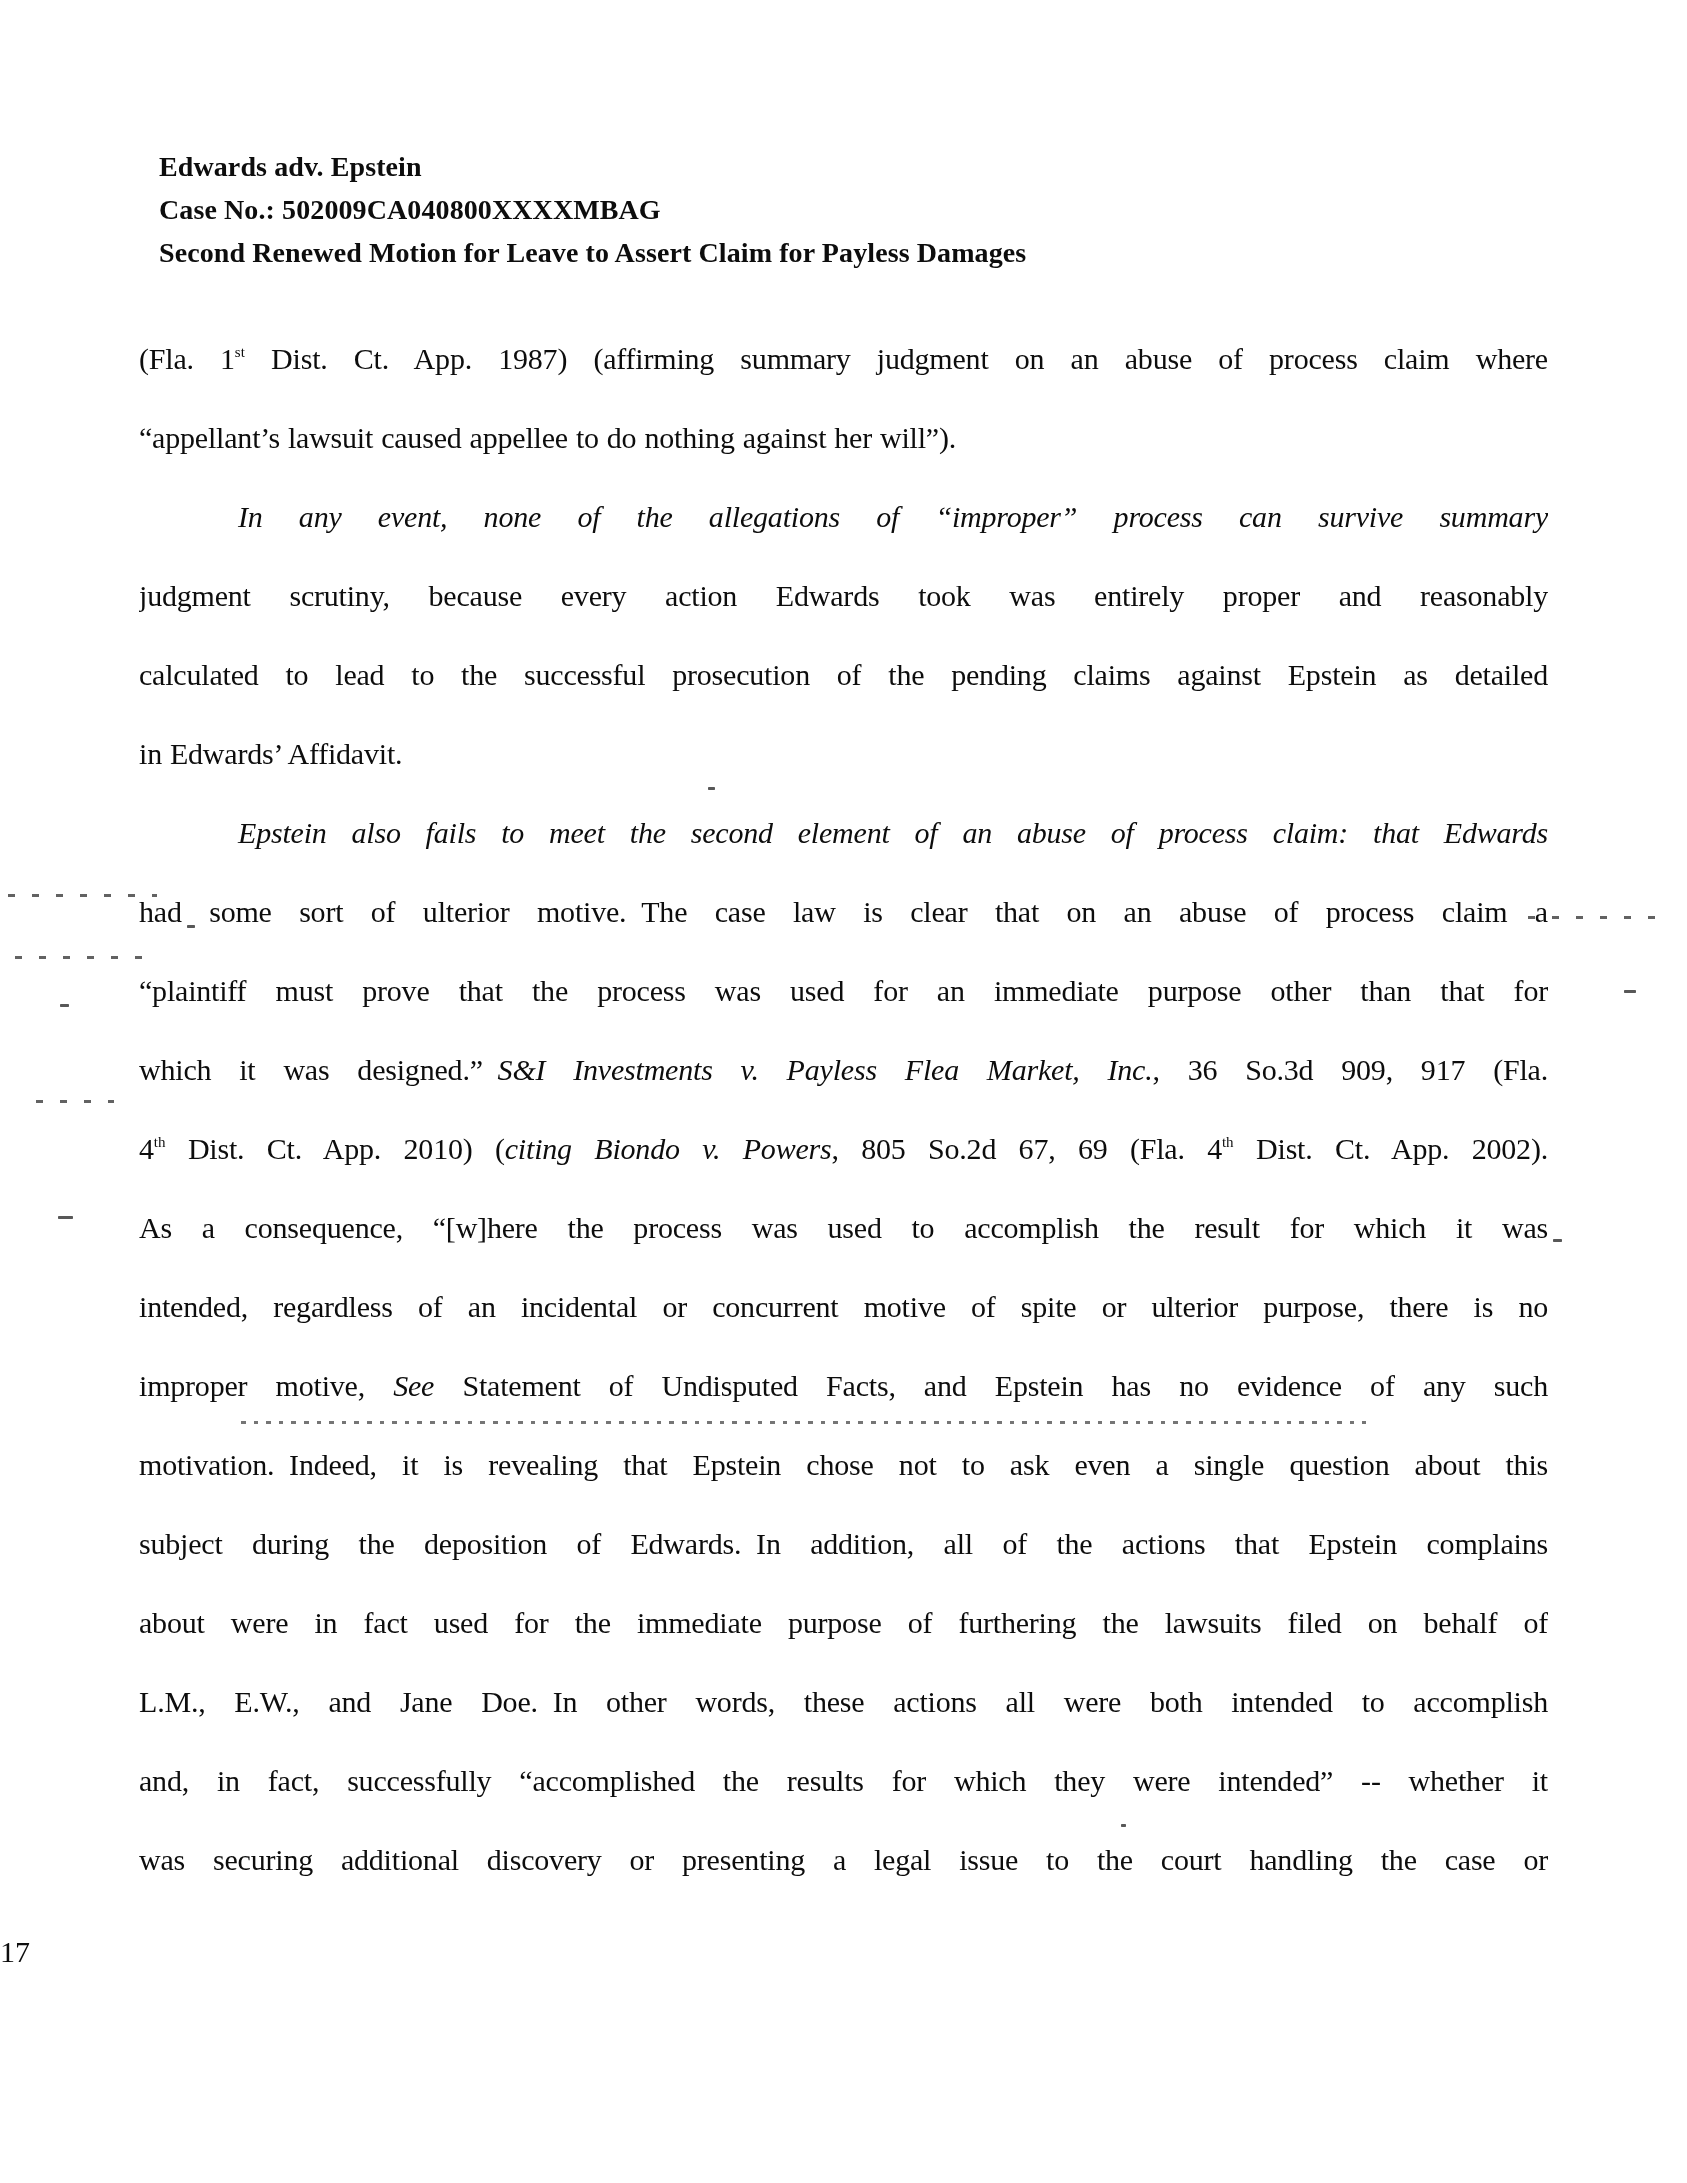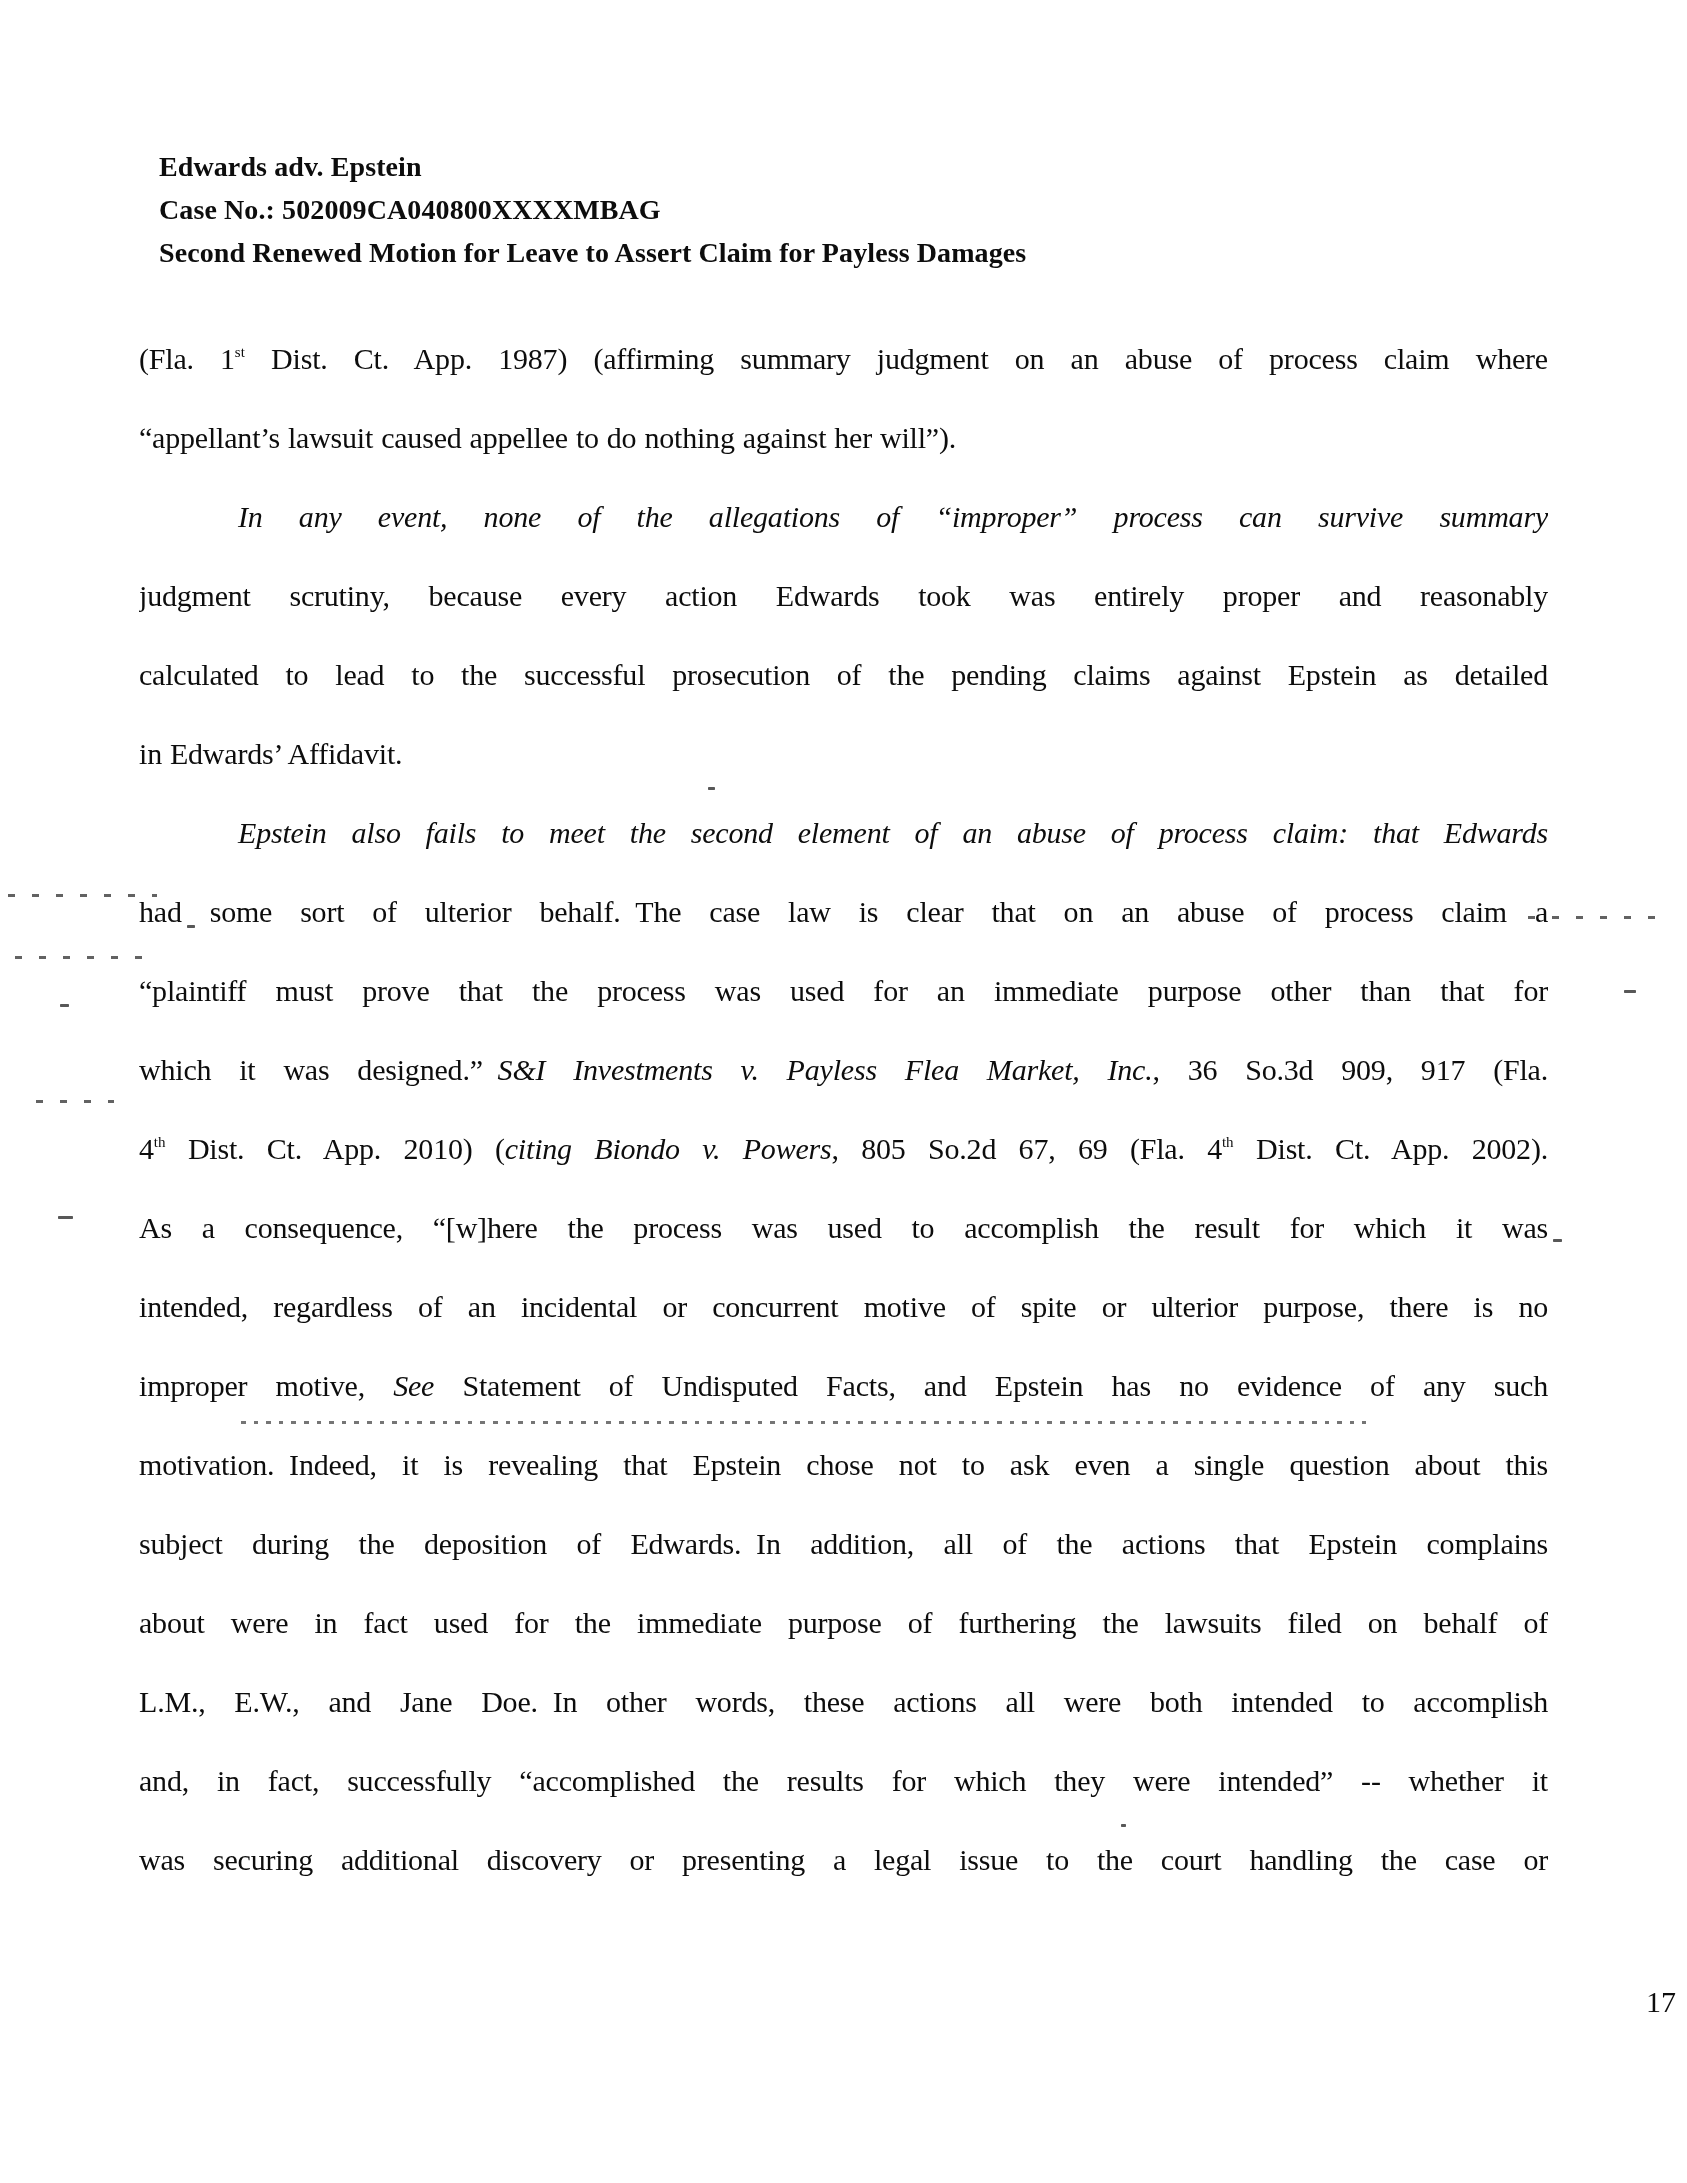--- a/index.html
+++ b/index.html
@@ -45,23 +45,23 @@
   .i { font-style: italic; font-family: Liberation Serif, serif; }
   .sup {
     font-size: 15px;
     position: relative;
     top: -12px;
     letter-spacing: 0;
   }
   .pageno {
     position: absolute;
     left: 0;
-    top: 1962px;
+    top: 1912px;
     width: 1676px;
-    text-align: right;
+    text-align: left;
     font-size: 30px;
     line-height: 79px;
   }
   .art { position: absolute; }
   .art.dashrow {
     background: repeating-linear-gradient(90deg, #2e2e2e 0 7.3px, rgba(0,0,0,0) 7.3px 24px);
     opacity: 0.75;
   }
   .art.dotline {
     background: repeating-linear-gradient(90deg, #3a3a3a 0 4.6px, rgba(0,0,0,0) 4.6px 12.6px);
@@ -81,21 +81,21 @@
   </header>
 
   <main class="body-block" id="body-lines">
       <div class="line justify"><span>(Fla. 1</span><span class="sup">st</span><span> Dist. Ct. App. 1987) (affirming summary judgment on an abuse of process claim where</span></div>
       <div class="line"><span>“appellant’s lawsuit caused appellee to do nothing against her will”).</span></div>
       <div class="line justify indent"><span>In any event, none of the allegations of “improper” process can survive summary</span></div>
       <div class="line justify"><span>judgment scrutiny, because every action Edwards took was entirely proper and reasonably</span></div>
       <div class="line justify"><span>calculated to lead to the successful prosecution of the pending claims against Epstein as detailed</span></div>
       <div class="line"><span>in Edwards’ Affidavit.</span></div>
       <div class="line justify indent"><span>Epstein also fails to meet the second element of an abuse of process claim: that Edwards</span></div>
-      <div class="line justify"><span>had some sort of ulterior behalf. The case law is clear that on an abuse of process claim a</span></div>
+      <div class="line justify"><span>had some sort of ulterior motive. The case law is clear that on an abuse of process claim a</span></div>
       <div class="line justify"><span>“plaintiff must prove that the process was used for an immediate purpose other than that for</span></div>
       <div class="line justify"><span>which it was designed.” </span><span class="i">S&amp;I Investments v. Payless Flea Market, Inc.</span><span>, 36 So.3d 909, 917 (Fla.</span></div>
       <div class="line justify"><span>4</span><span class="sup">th</span><span> Dist. Ct. App. 2010) (</span><span class="i">citing Biondo v. Powers</span><span>, 805 So.2d 67, 69 (Fla. 4</span><span class="sup">th</span><span> Dist. Ct. App. 2002).</span></div>
       <div class="line justify"><span>As a consequence, “[w]here the process was used to accomplish the result for which it was</span></div>
       <div class="line justify"><span>intended, regardless of an incidental or concurrent motive of spite or ulterior purpose, there is no</span></div>
       <div class="line justify"><span>improper motive, </span><span class="i">See</span><span> Statement of Undisputed Facts, and Epstein has no evidence of any such</span></div>
       <div class="line justify"><span>motivation. Indeed, it is revealing that Epstein chose not to ask even a single question about this</span></div>
       <div class="line justify"><span>subject during the deposition of Edwards. In addition, all of the actions that Epstein complains</span></div>
       <div class="line justify"><span>about were in fact used for the immediate purpose of furthering the lawsuits filed on behalf of</span></div>
       <div class="line justify"><span>L.M., E.W., and Jane Doe. In other words, these actions all were both intended to accomplish</span></div>

